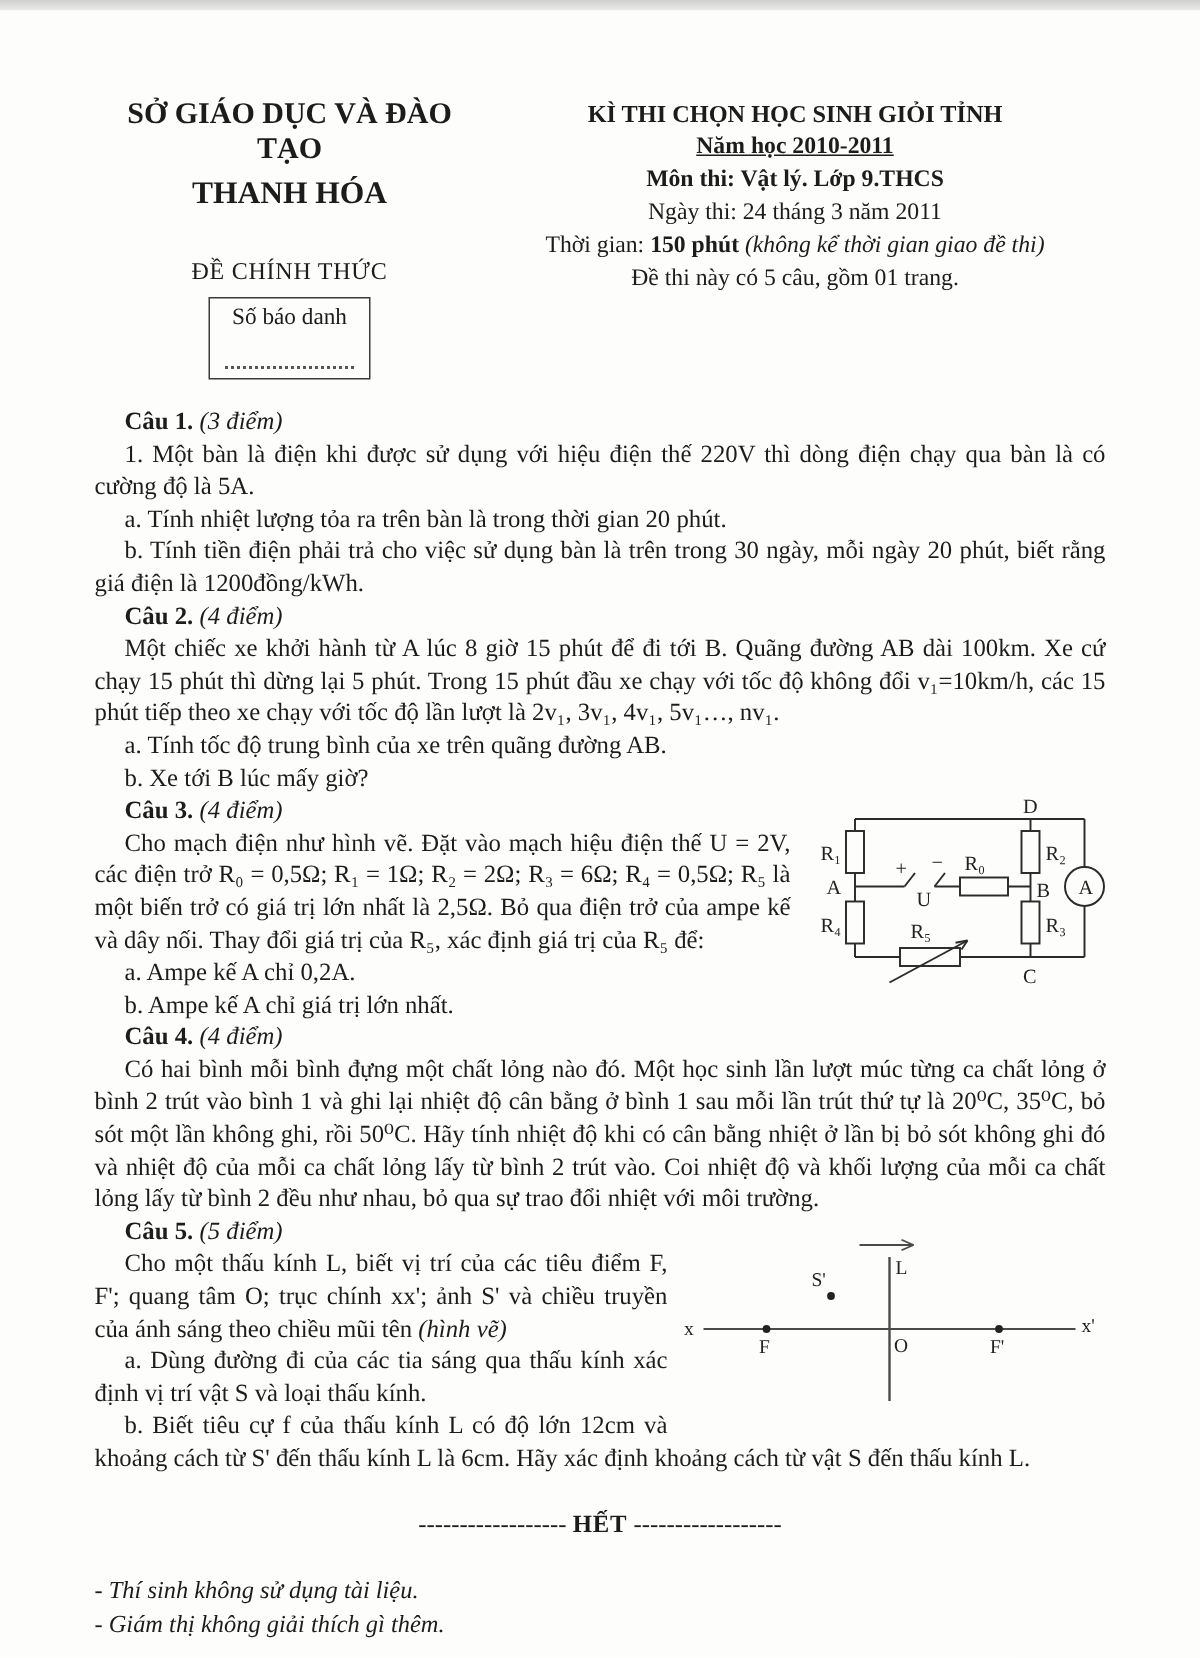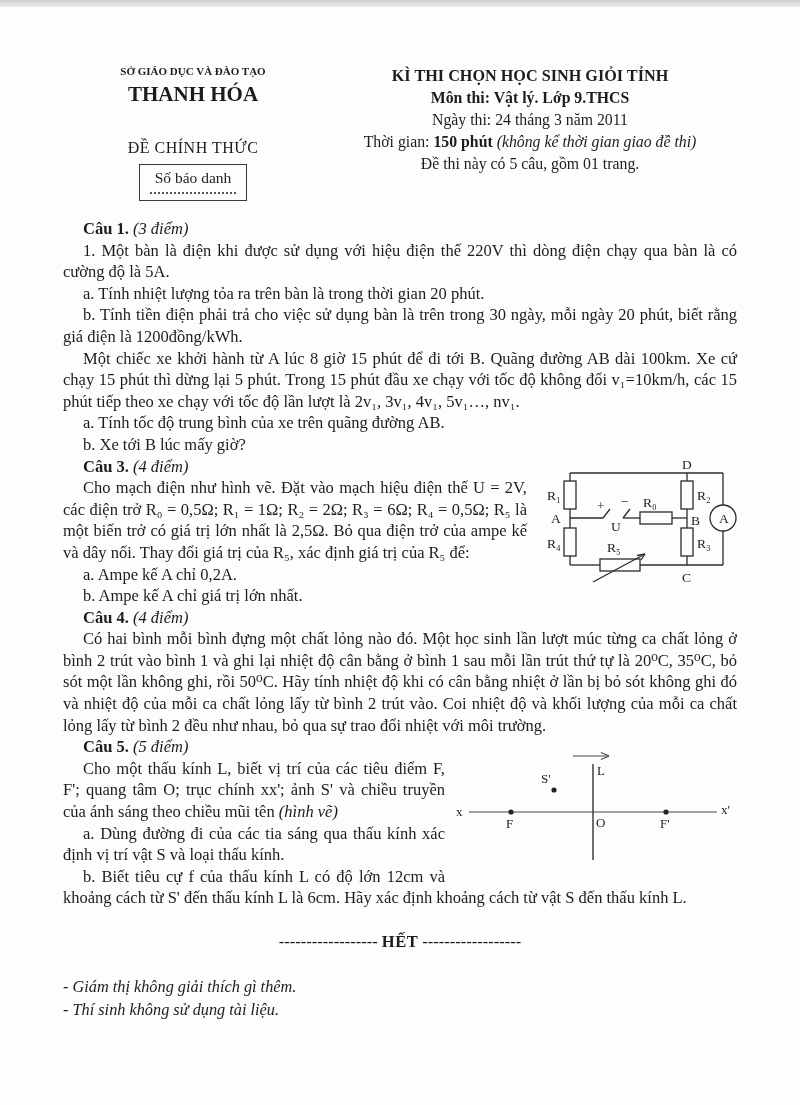--- a/index.html
+++ b/index.html
@@ -19,25 +19,25 @@
     position:absolute;top:7px;left:0;width:800px;height:1098px;
     background:#fdfdfb;
     padding:0;
   }
   .content{ padding:0 63px; }
 
   
   .header{ display:flex; margin-top:58px; }
   .header-left{ width:260px; text-align:center; }
   .header-right{ flex:1; text-align:center; }
-  .h-left-1{ font-weight:bold; font-size:11px;font-family:Liberation Serif, serif; }
+  .h-left-1{ font-weight:bold; font-size:20px;font-family:Liberation Serif, serif; }
   .h-left-2{ font-weight:bold; font-size:21px; margin-top:5px;}
   .exam-type{ font-size:16px; letter-spacing:.5px; margin-top:32px;text-align:center; }
   .sbd-box{
-    width:108px; height:37px; margin:7px auto 0 auto;
+    width:108px; height:55px; margin:7px auto 0 auto;
     border:1px solid #3a3a3a;
     display:flex; flex-direction:column; justify-content:space-between;
     padding:4px 6px 6px 6px; box-sizing:border-box;
   }
   .sbd-label{ font-size:15.5px; }
   .sbd-dots{ border-top:2px dotted #555; width:92%; margin:0 auto; height:0; }
   .h-right-line{ font-size:15.8px; line-height:22px; }
   .h-title{ font-weight:bold; font-size:16.2px; line-height:22px;}
   .h-year{ font-weight:bold; text-decoration:underline; }
   .h-subject{ font-weight:bold; }
@@ -75,37 +75,39 @@
         <div class="h-left-1">SỞ GIÁO DỤC VÀ ĐÀO TẠO</div>
         <div class="h-left-2">THANH HÓA</div>
         <div class="exam-type">ĐỀ CHÍNH THỨC</div>
         <div class="sbd-box">
           <div class="sbd-label">Số báo danh</div>
           <div class="sbd-dots"></div>
         </div>
       </div>
       <div class="header-right">
         <div class="h-title">KÌ THI CHỌN HỌC SINH GIỎI TỈNH</div>
+        <div class="h-right-line h-year">Năm học 2010-2011</div>
         <div class="h-right-line h-subject">Môn thi: Vật lý. Lớp 9.THCS</div>
         <div class="h-right-line">Ngày thi: 24 tháng 3 năm 2011</div>
         <div class="h-right-line"><span>Thời gian: </span><span class="h-bold">150 phút </span><span class="h-italic">(không kể thời gian giao đề thi)</span></div>
         <div class="h-right-line">Đề thi này có 5 câu, gồm 01 trang.</div>
       </div>
     </div>
 
     <div class="exam-body">
 
       <div class="q-block">
         <div class="q-heading"><span class="q-label">Câu 1.</span> <span class="q-points">(3 điểm)</span></div>
         <div class="para">1. Một bàn là điện khi được sử dụng với hiệu điện thế 220V thì dòng điện chạy qua bàn là có cường độ là 5A.</div>
         <div class="para">a. Tính nhiệt lượng tỏa ra trên bàn là trong thời gian 20 phút.</div>
         <div class="para">b. Tính tiền điện phải trả cho việc sử dụng bàn là trên trong 30 ngày, mỗi ngày 20 phút, biết rằng giá điện là 1200đồng/kWh.</div>
       </div>
 
       <div class="q-block">
+        <div class="q-heading"><span class="q-label">Câu 2.</span> <span class="q-points">(4 điểm)</span></div>
         <div class="para">Một chiếc xe khởi hành từ A lúc 8 giờ 15 phút để đi tới B. Quãng đường AB dài 100km. Xe cứ chạy 15 phút thì dừng lại 5 phút. Trong 15 phút đầu xe chạy với tốc độ không đổi v₁=10km/h, các 15 phút tiếp theo xe chạy với tốc độ lần lượt là 2v₁, 3v₁, 4v₁, 5v₁…, nv₁.</div>
         <div class="para">a. Tính tốc độ trung bình của xe trên quãng đường AB.</div>
         <div class="para">b. Xe tới B lúc mấy giờ?</div>
       </div>
 
       <div class="q-block">
         <div class="fig-float-circuit">
           <svg width="200" height="138" viewBox="0 0 200 138">
             <g stroke="#2b2b2b" stroke-width="1.3" fill="none">
 
@@ -197,19 +199,19 @@
         </div>
         <div class="q-heading"><span class="q-label">Câu 5.</span> <span class="q-points">(5 điểm)</span></div>
         <div class="para"><span>Cho một thấu kính L, biết vị trí của các tiêu điểm F, F'; quang tâm O; trục chính xx'; ảnh S' và chiều truyền của ánh sáng theo chiều mũi tên</span> <span class="q-points">(hình vẽ)</span></div>
         <div class="para">a. Dùng đường đi của các tia sáng qua thấu kính xác định vị trí vật S và loại thấu kính.</div>
         <div class="para">b. Biết tiêu cự f của thấu kính L có độ lớn 12cm và khoảng cách từ S' đến thấu kính L là 6cm. Hãy xác định khoảng cách từ vật S đến thấu kính L.</div>
       </div>
 
       <div class="end-marker"><span>------------------</span> <b>HẾT</b> <span>------------------</span></div>
 
       <div class="footer-notes">
+        <div>- Thí sinh không sử dụng tài liệu.</div>
         <div>- Giám thị không giải thích gì thêm.</div>
-        <div>- Thí sinh không sử dụng tài liệu.</div>
       </div>
 
     </div>
   </div>
 </div>
 
 </body></html>

